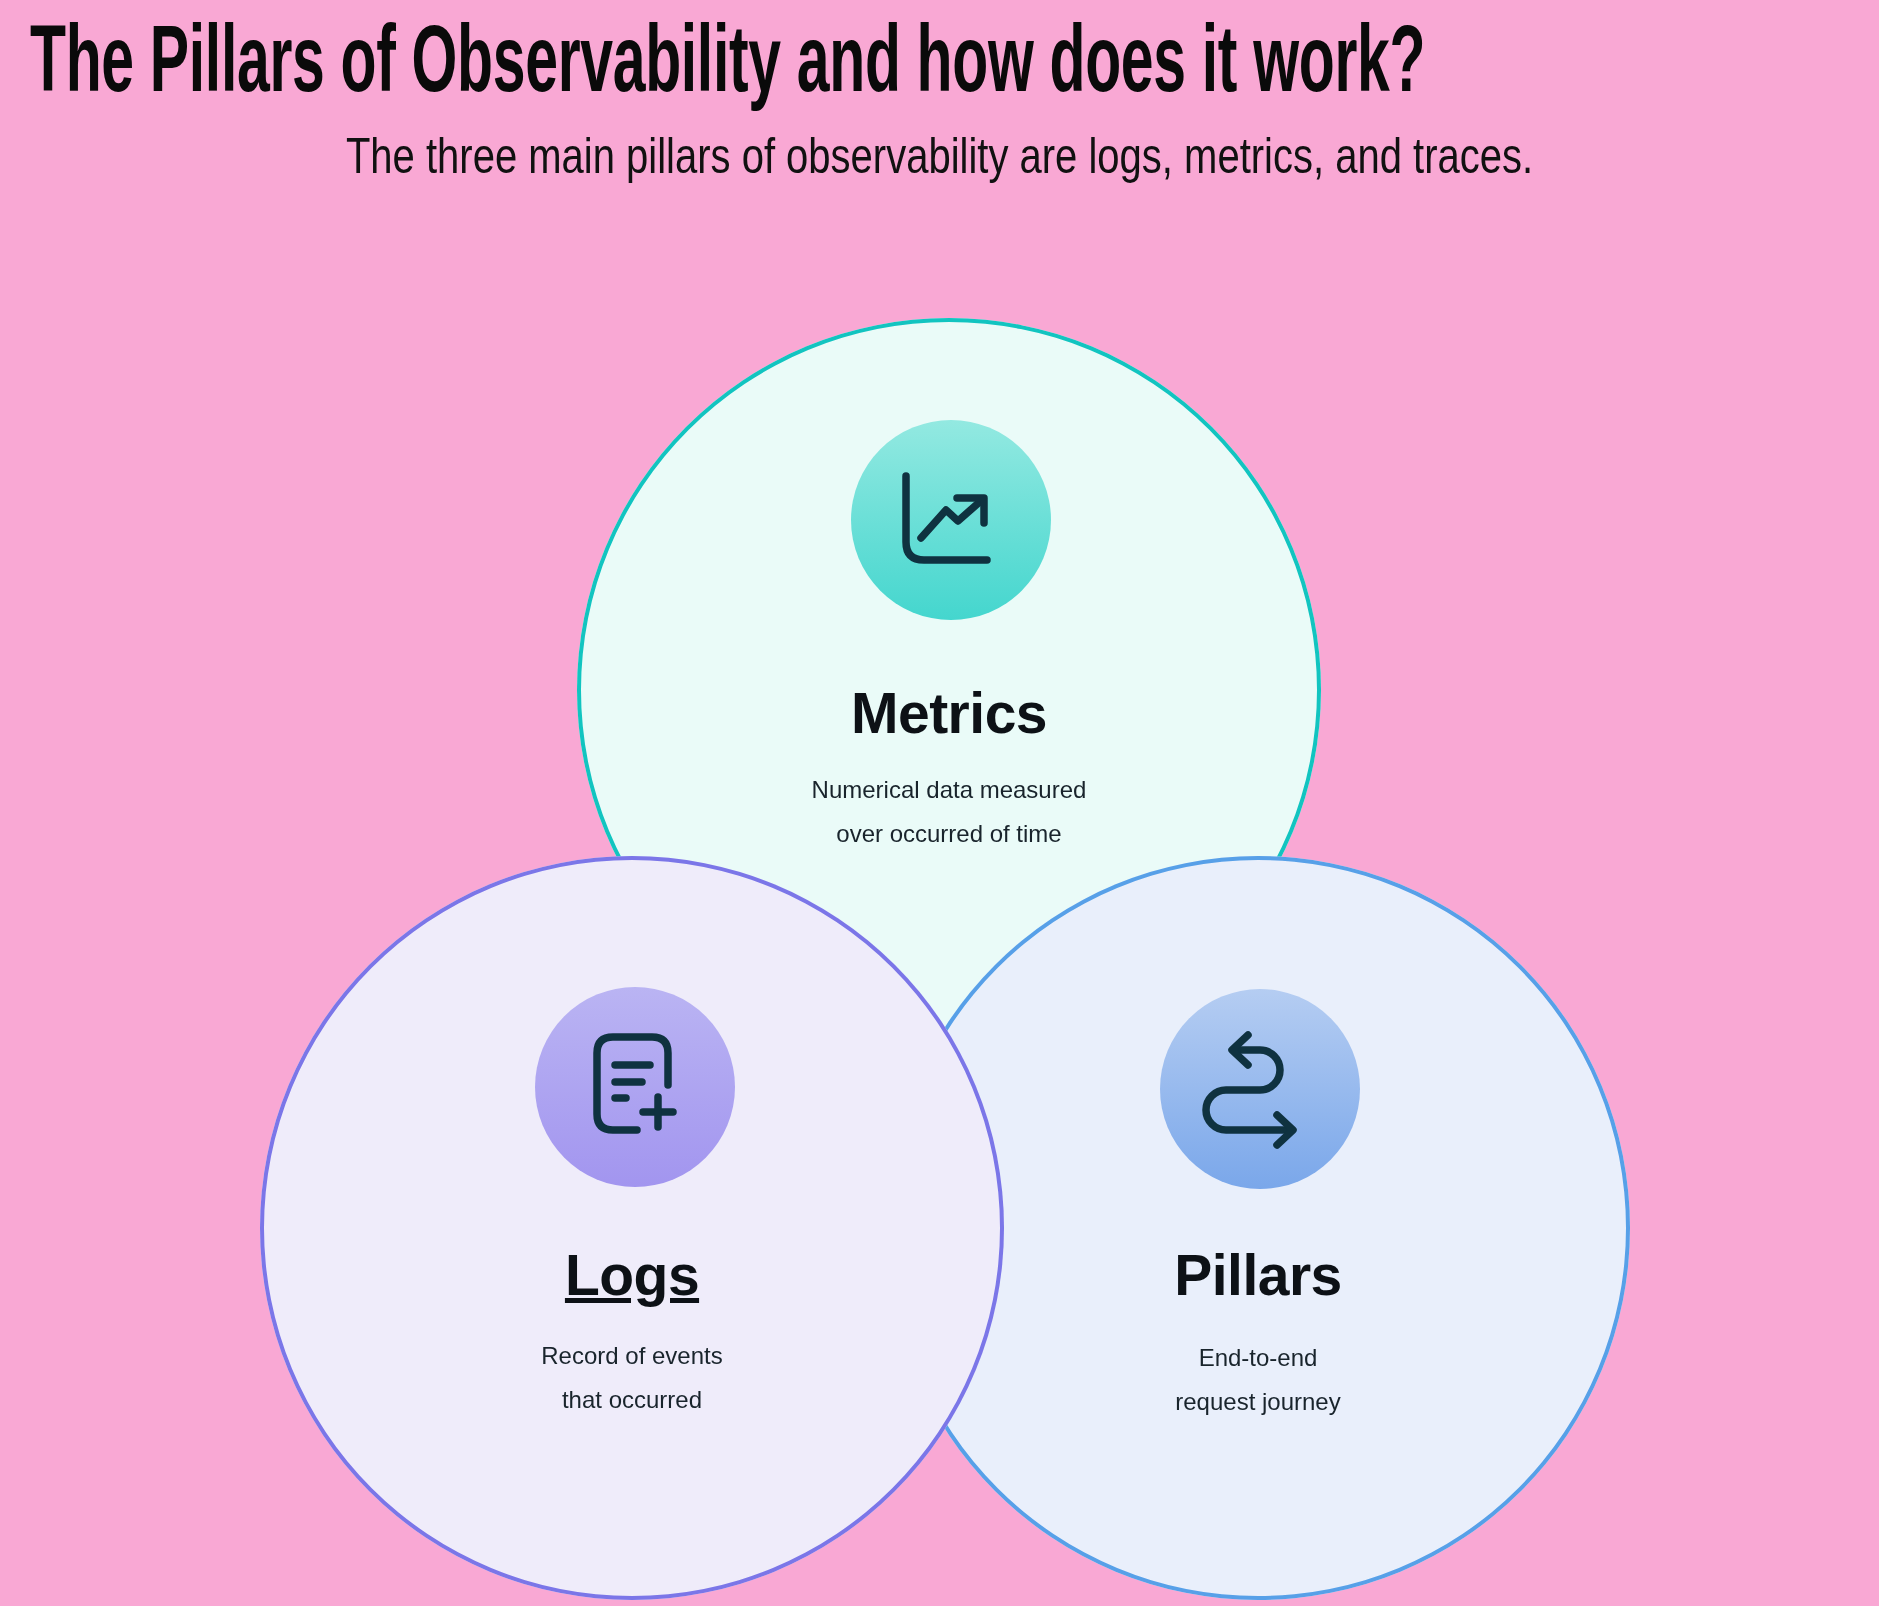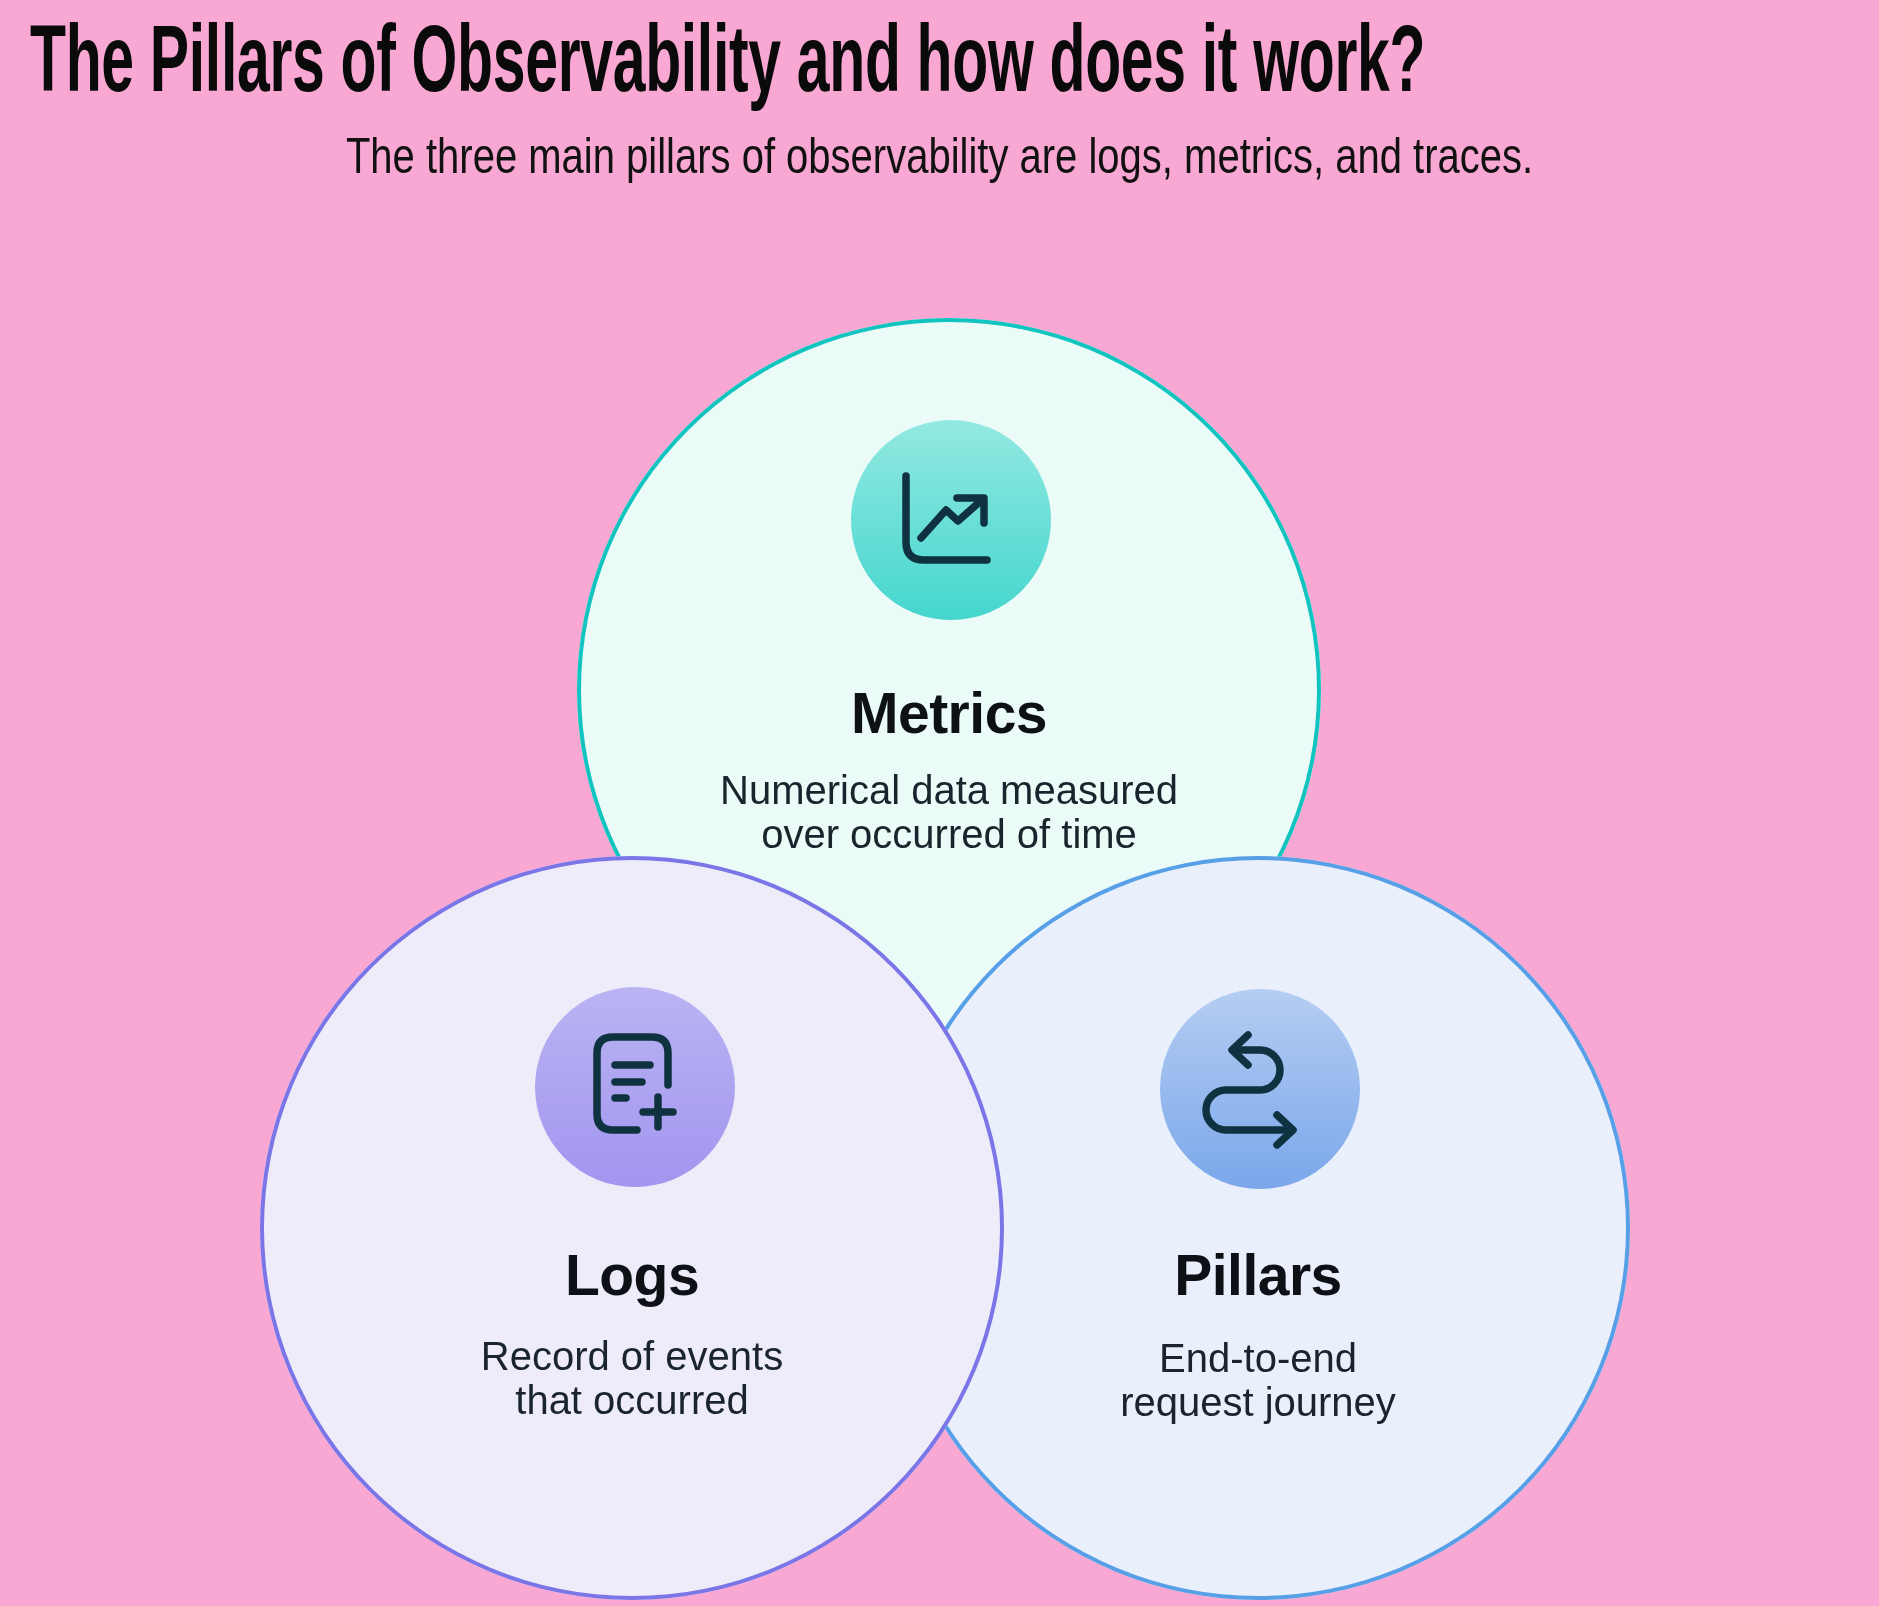--- a/index.html
+++ b/index.html
@@ -38,25 +38,25 @@
   .c-metrics .icon-circle{left:274px;top:102px;}
   .c-logs .icon-circle{left:275px;top:131px;}
   .c-traces .icon-circle{left:274px;top:133px;}
   .icon-circle svg{position:absolute;inset:0;}
   .pillar-label{
     position:absolute;left:0;width:100%;height:80px;
     display:flex;align-items:center;justify-content:center;
     font-size:57px;font-weight:bold;color:#0d1116;letter-spacing:-0.5px;
   }
   .c-metrics .pillar-label{top:355px;}
-  .c-logs .pillar-label{top:379px;}
+  .c-logs .pillar-label{top:379px;text-decoration:underline;}
   .c-traces .pillar-label{top:379px;}
   .pillar-desc{
     position:absolute;left:0;width:100%;
-    text-align:center;font-size:40px;line-height:44px;color:#19242c;
+    text-align:center;font-size:24px;line-height:44px;color:#19242c;
   }
   .c-metrics .pillar-desc{top:450px;}
   .c-logs .pillar-desc{top:478px;}
   .c-traces .pillar-desc{top:480px;}
 </style>
 </head>
 <body>
 
 <div id="stage">
 

